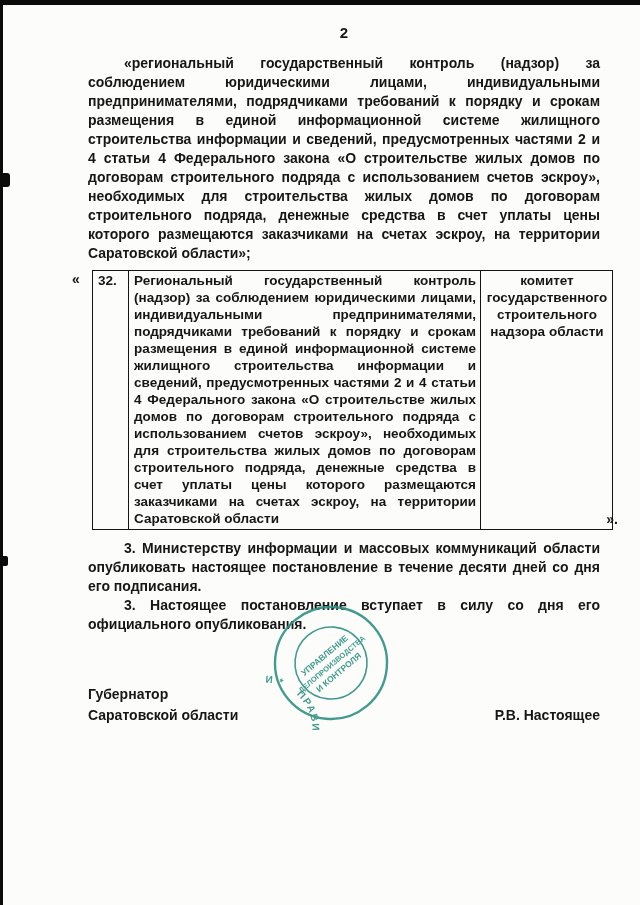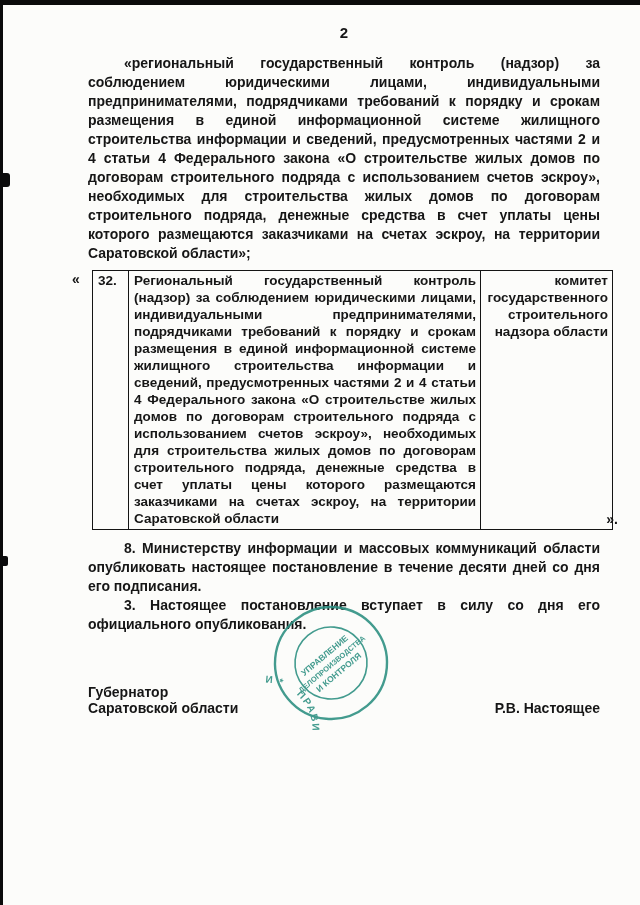--- a/index.html
+++ b/index.html
@@ -25,29 +25,29 @@
   .table-section{position:relative;margin:7px 0 9px 0;}
   table.appendix{border-collapse:collapse;margin-left:4px;width:506px;table-layout:fixed;}
   table.appendix td{
     border:1.6px solid #141414;
     vertical-align:top;
     font-size:13.5px;line-height:17px;
     padding:1px 4px 2px 5px;
   }
   td.col-num{width:26px;padding-left:6px;margin-top:24px;}
   td.col-text{width:342px;text-align:justify;}
-  td.col-auth{width:122px;text-align:right;}
+  td.col-auth{width:122px;text-align:center;}
   .open-quote{position:absolute;left:-16px;top:1px;font-size:14px;}
   .close-quote{position:absolute;right:-18px;bottom:3px;font-size:14px;}
 
   .after-table{margin-top:9px;}
 
   .sig-row{
     display:flex;justify-content:space-between;align-items:flex-end;
-    margin-top:50px;font-size:14px;line-height:16px;
+    margin-top:50px;font-size:14px;line-height:21px;
   }
   .sig-title{white-space:pre-line;text-indent:0;}
   .sig-name{text-align:right;}
 
   .stamp{position:absolute;left:264px;top:596px;width:134px;height:134px;opacity:.9;}
 </style>
 </head>
 <body>
 
 <div class="page">
@@ -70,21 +70,21 @@
             <tr>
           <td class="col-num">32.</td>
           <td class="col-text">Региональный государственный контроль (надзор) за соблюдением юридическими лицами, индивидуальными предпринимателями, подрядчиками требований к порядку и срокам размещения в единой информационной системе жилищного строительства информации и сведений, предусмотренных частями 2 и 4 статьи 4 Федерального закона «О строительстве жилых домов по договорам строительного подряда с использованием счетов эскроу», необходимых для строительства жилых домов по договорам строительного подряда, денежные средства в счет уплаты цены которого размещаются заказчиками на счетах эскроу, на территории Саратовской области</td>
           <td class="col-auth">комитет государственного строительного надзора области</td>
         </tr>
       </tbody>
         </table>
       <span class="close-quote">».</span>
     </div>
 
-    <p class="body after-table">8. Министерству информации и массовых коммуникаций области опубликовать настоящее постановление в течение десяти дней со дня его подписания.</p>
+    <p class="body after-table">3. Министерству информации и массовых коммуникаций области опубликовать настоящее постановление в течение десяти дней со дня его подписания.</p>
     <p class="body">3. Настоящее постановление вступает в силу со дня его официального опубликования.</p>
 
     <div class="sig-row">
       <div class="sig-title">Губернатор
 Саратовской области</div>
       <div class="sig-name">Р.В. Настоящее</div>
     </div>
 
   </div>
 

